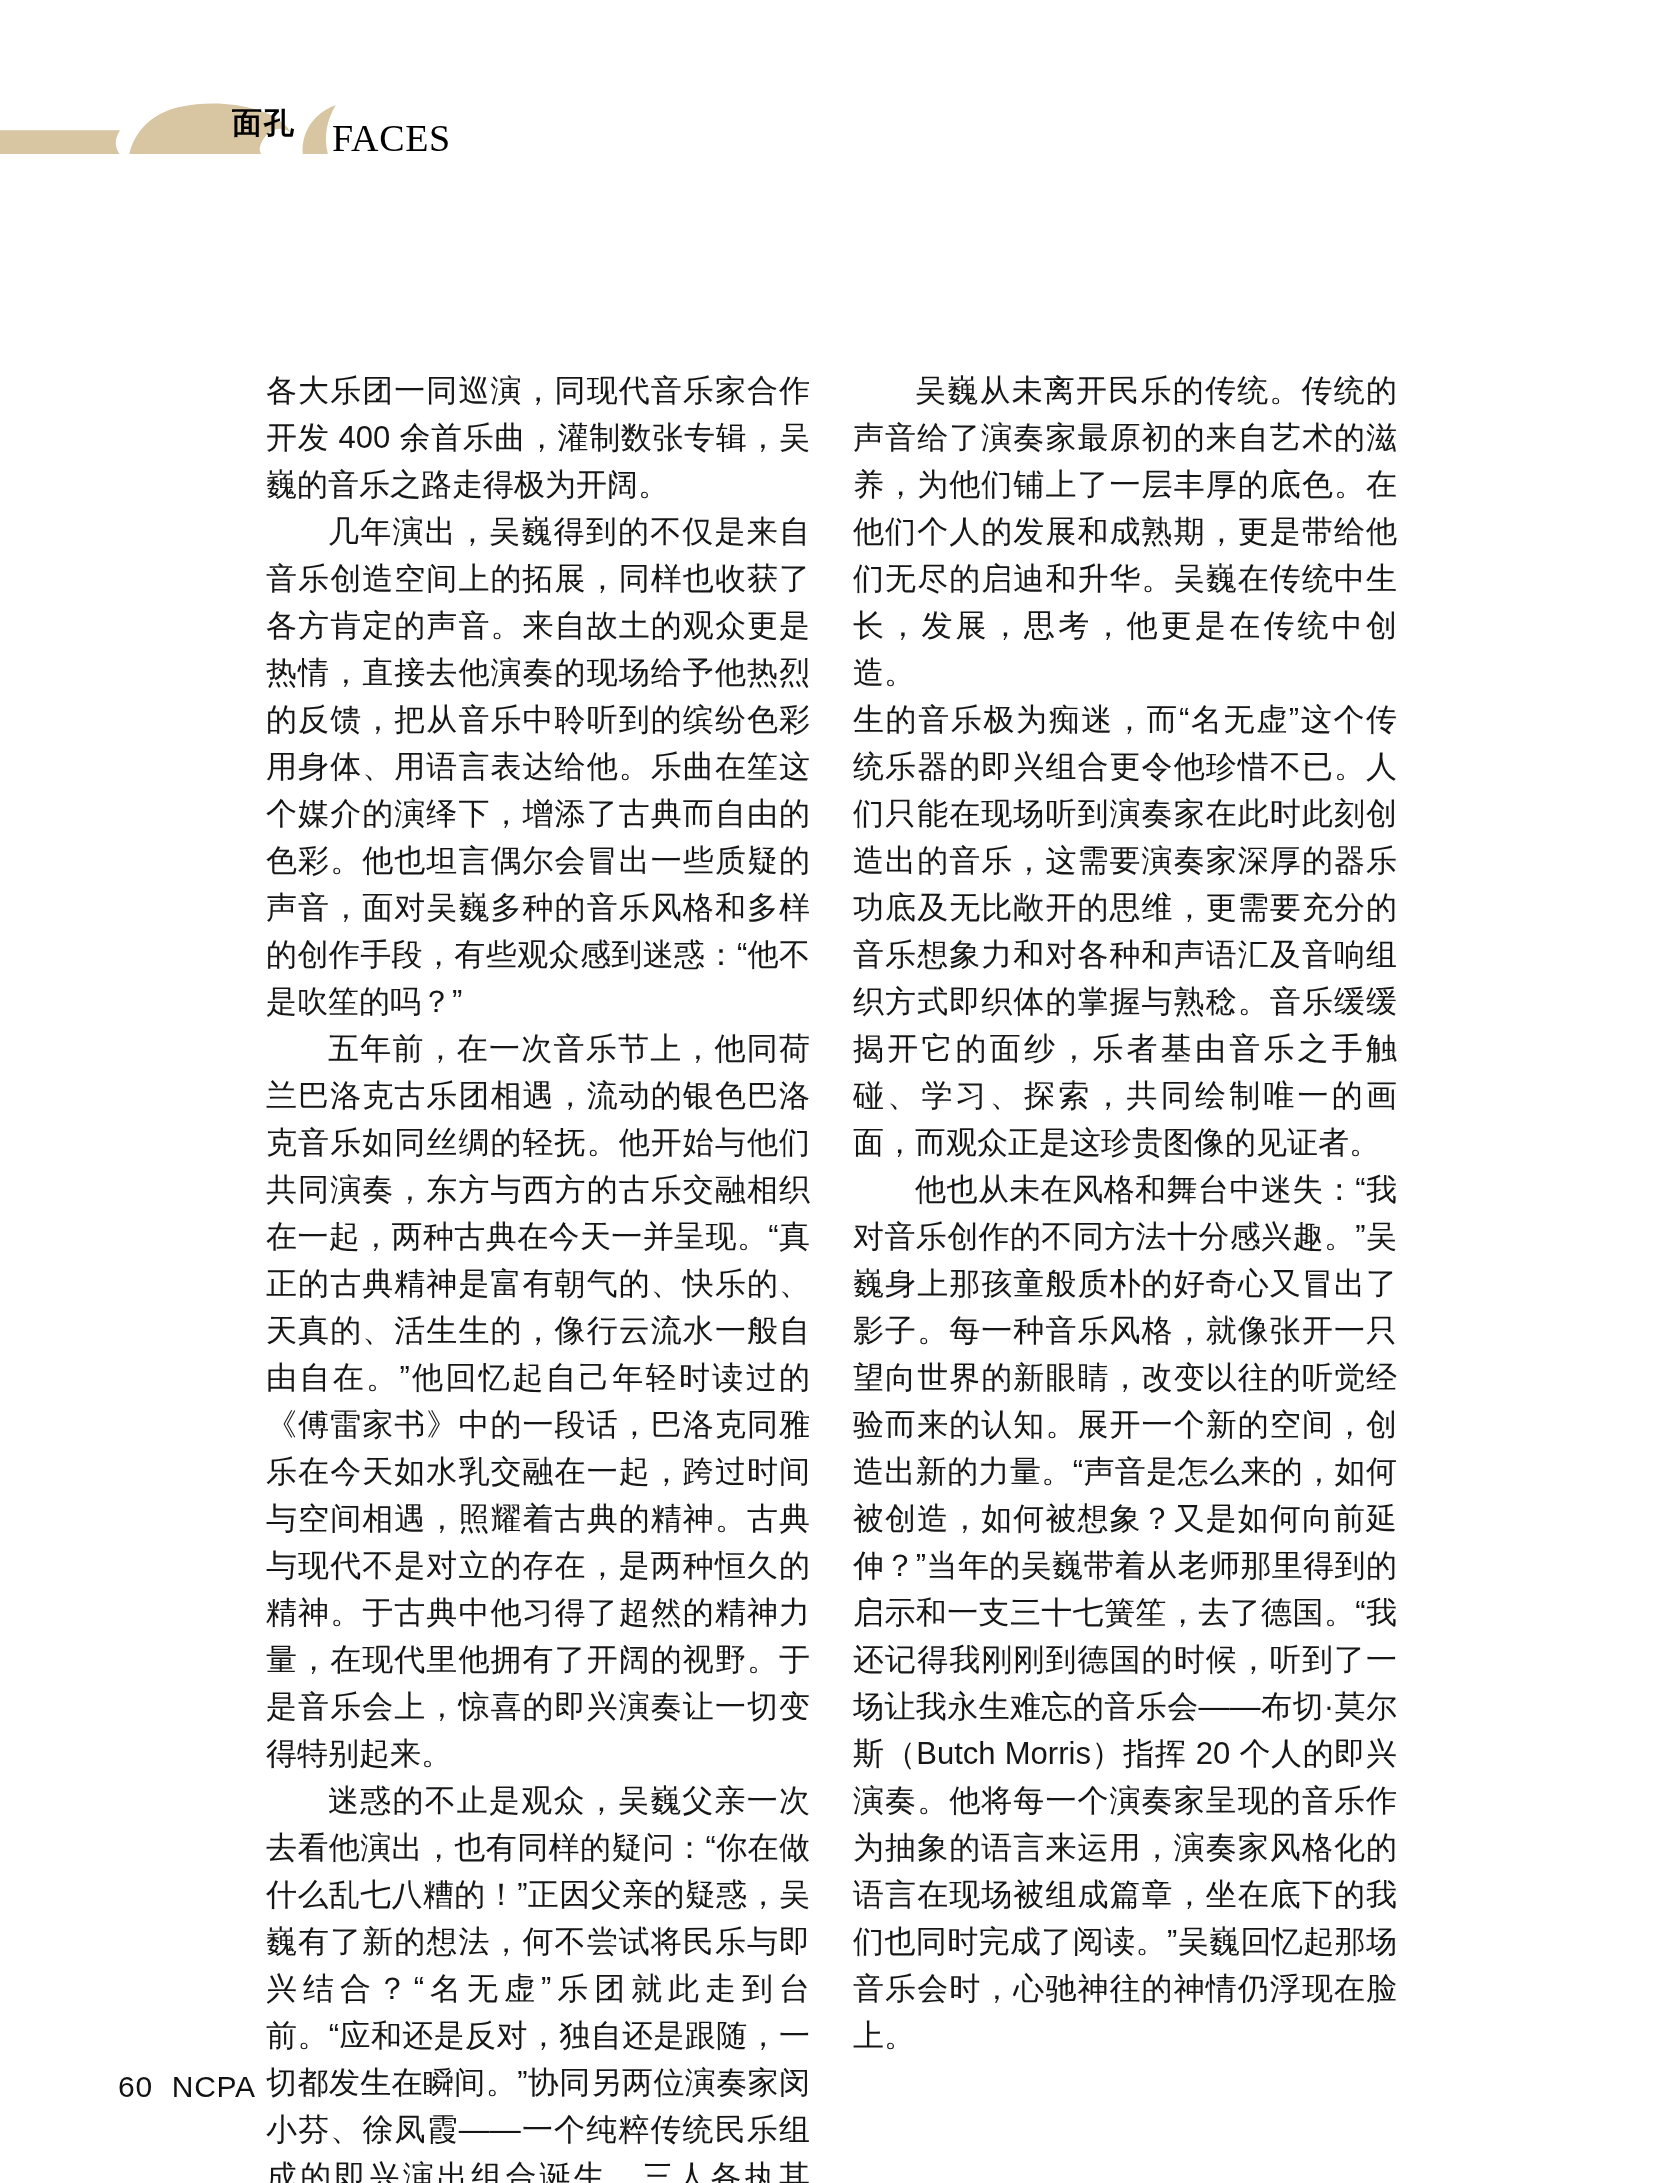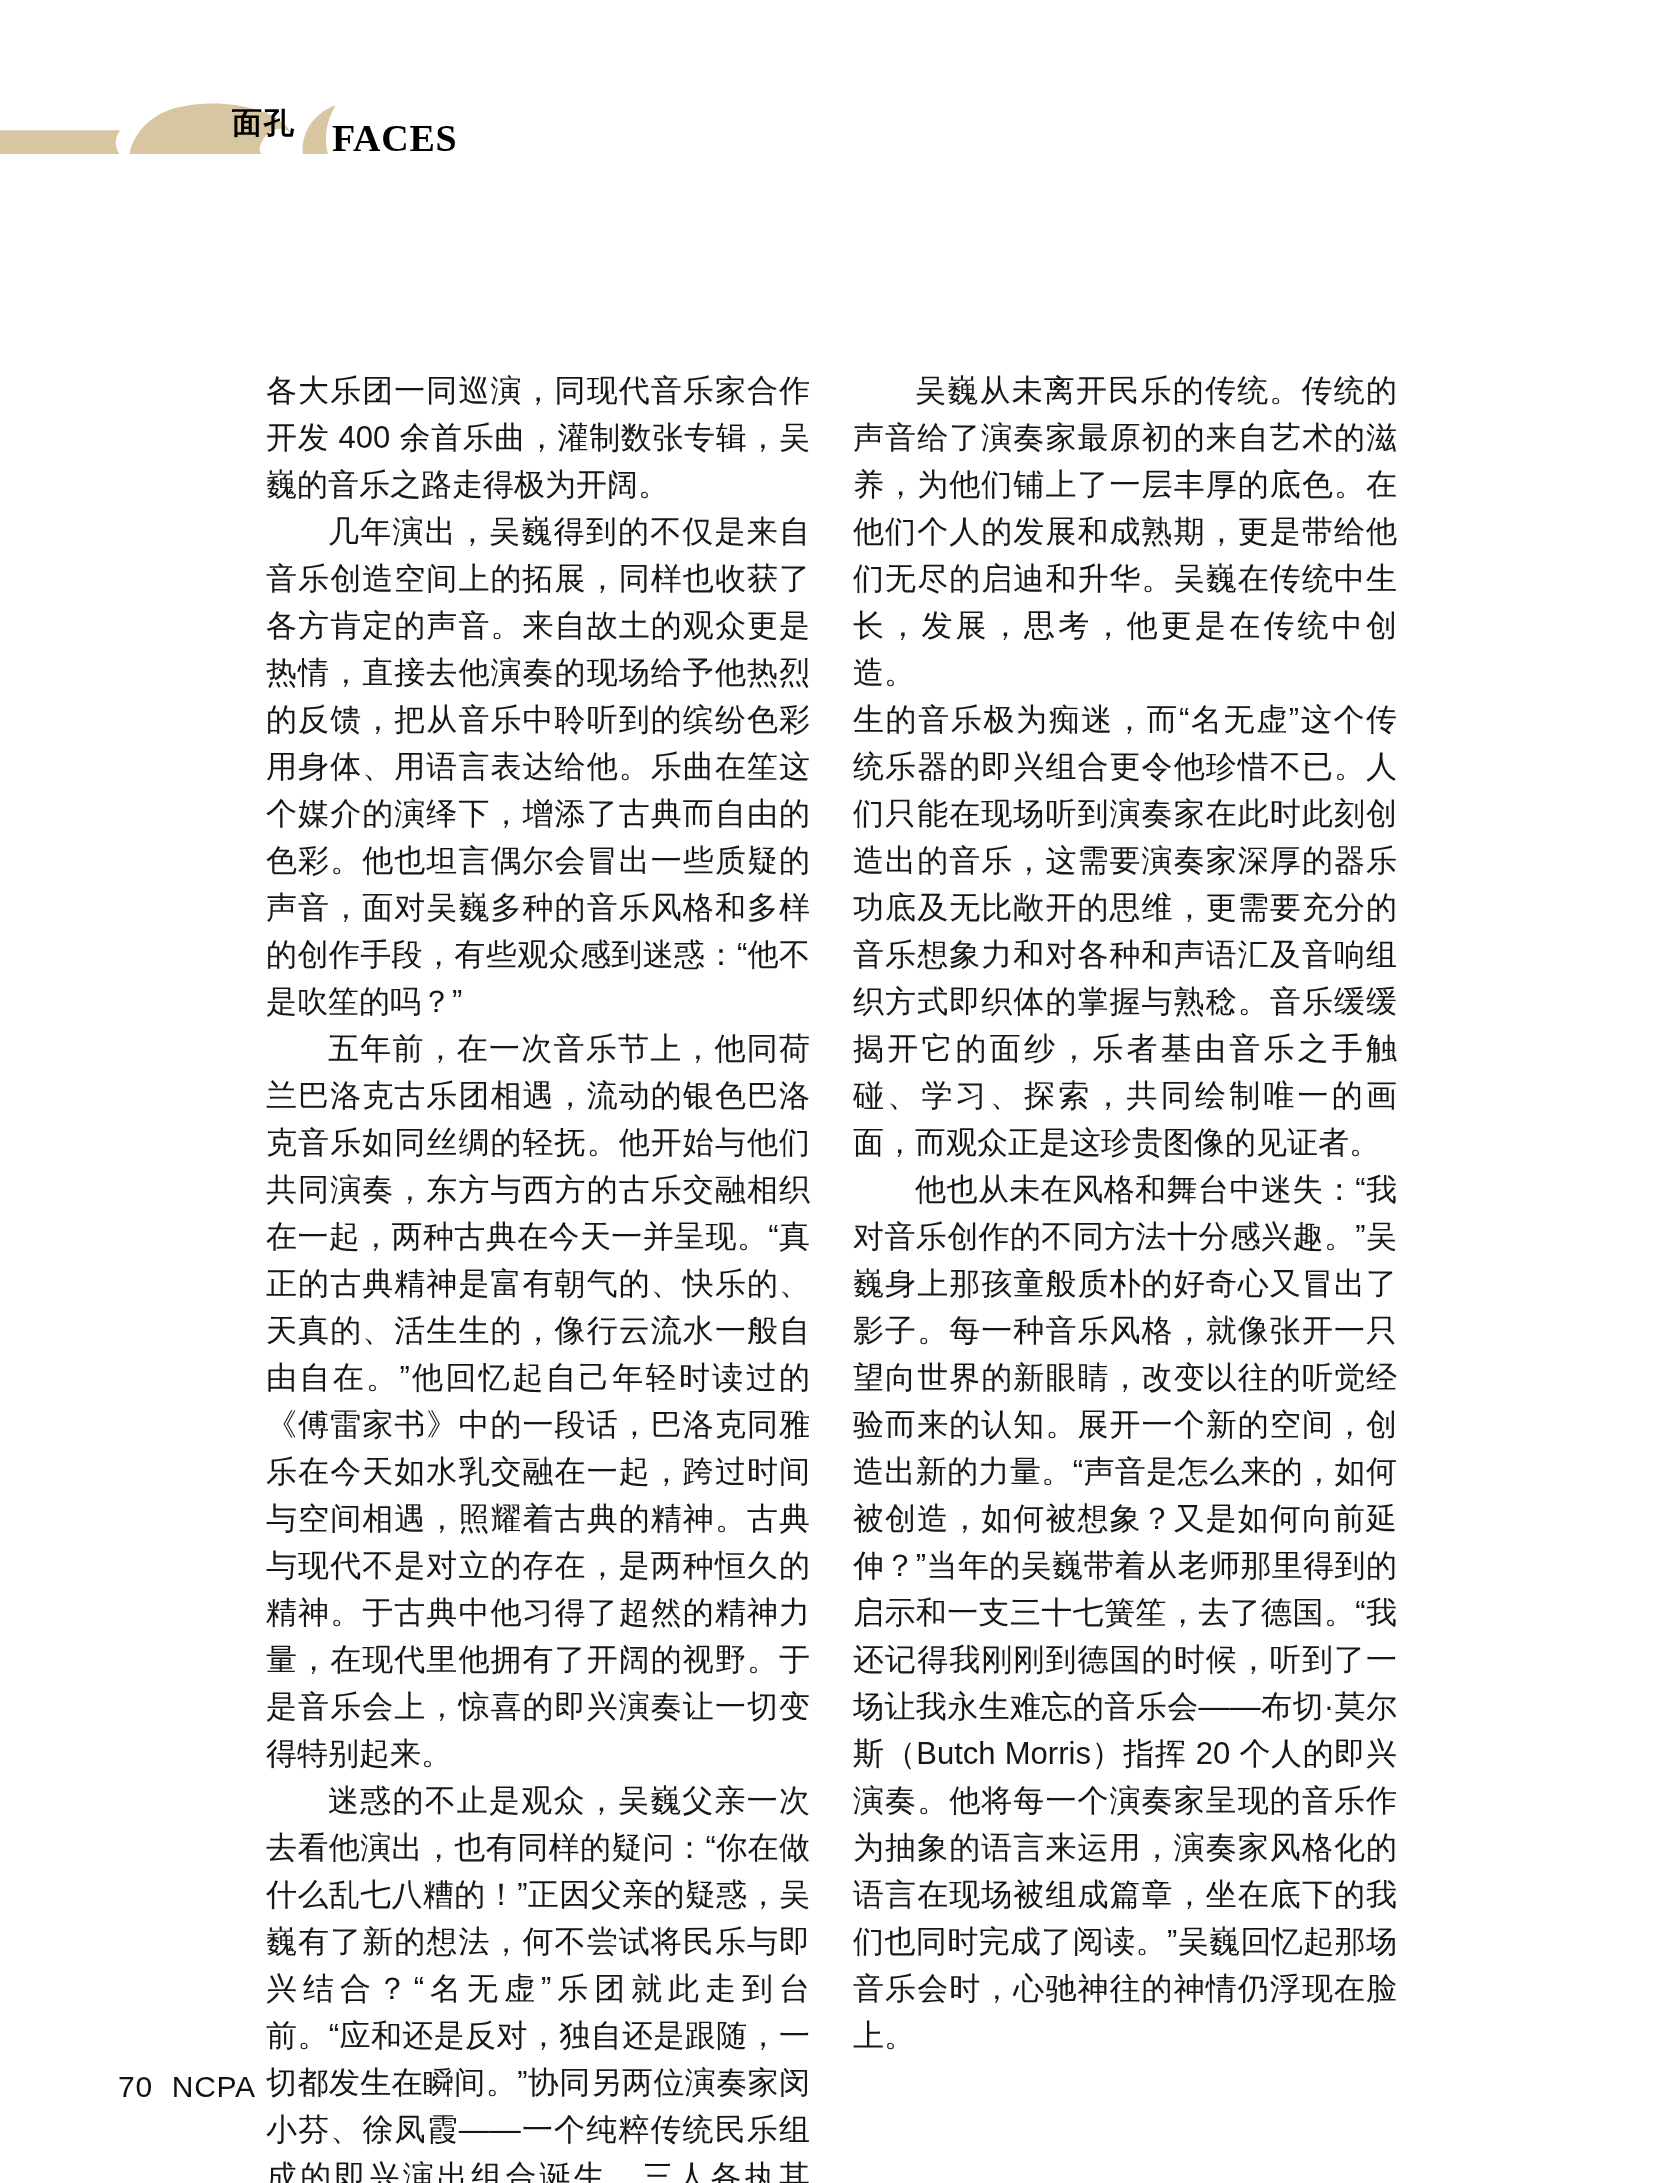--- a/index.html
+++ b/index.html
@@ -15,21 +15,21 @@
   
   .banner-svg { position: absolute; left: 0; top: 0; width: 475px; height: 172px; }
   .title-zh {
     position: absolute; left: 232px; top: 108px;
     font-size: 30px; font-weight: 700; letter-spacing: 2px;
     color: #000; line-height: 1;
   }
   .title-en {
     position: absolute; left: 332px; top: 119px;
     font-family: "Liberation Serif", "DejaVu Serif", serif;
-    font-size: 38px; letter-spacing: 0.7px; color: #000; line-height: 1; font-weight: bold;
+    font-size: 38px; letter-spacing: 0.7px; color: #000; line-height: 1;
   }
 
   
   .col {
     position: absolute; top: 367px; width: 544px;
     font-size: 31px; line-height: 47px; font-weight: 300;
     text-align: justify;
     color: #161616;
   }
   .col-left  { left: 266px; }
@@ -70,15 +70,15 @@
 
   <section class="col col-right">
     <p class="para">吴巍从未离开民乐的传统。传统的声音给了演奏家最原初的来自艺术的滋养，为他们铺上了一层丰厚的底色。在他们个人的发展和成熟期，更是带给他们无尽的启迪和升华。吴巍在传统中生长，发展，思考，他更是在传统中创造。</p>
     <p class="para no-indent">生的音乐极为痴迷，而“名无虚”这个传统乐器的即兴组合更令他珍惜不已。人们只能在现场听到演奏家在此时此刻创造出的音乐，这需要演奏家深厚的器乐功底及无比敞开的思维，更需要充分的音乐想象力和对各种和声语汇及音响组织方式即织体的掌握与熟稔。音乐缓缓揭开它的面纱，乐者基由音乐之手触碰、学习、探索，共同绘制唯一的画面，而观众正是这珍贵图像的见证者。</p>
     <p class="para">他也从未在风格和舞台中迷失：“我对音乐创作的不同方法十分感兴趣。”吴巍身上那孩童般质朴的好奇心又冒出了影子。每一种音乐风格，就像张开一只望向世界的新眼睛，改变以往的听觉经验而来的认知。展开一个新的空间，创造出新的力量。“声音是怎么来的，如何被创造，如何被想象？又是如何向前延伸？”当年的吴巍带着从老师那里得到的启示和一支三十七簧笙，去了德国。“我还记得我刚刚到德国的时候，听到了一场让我永生难忘的音乐会——布切·莫尔斯（Butch Morris）指挥 20 个人的即兴演奏。他将每一个演奏家呈现的音乐作为抽象的语言来运用，演奏家风格化的语言在现场被组成篇章，坐在底下的我们也同时完成了阅读。”吴巍回忆起那场音乐会时，心驰神往的神情仍浮现在脸上。</p>
 
   </section>
 </main>
 
 <footer class="page-footer">
-  <span class="num">70</span><span>NCPA</span>
+  <span class="num">60</span><span>NCPA</span>
 </footer>
 
 
 </body></html>

